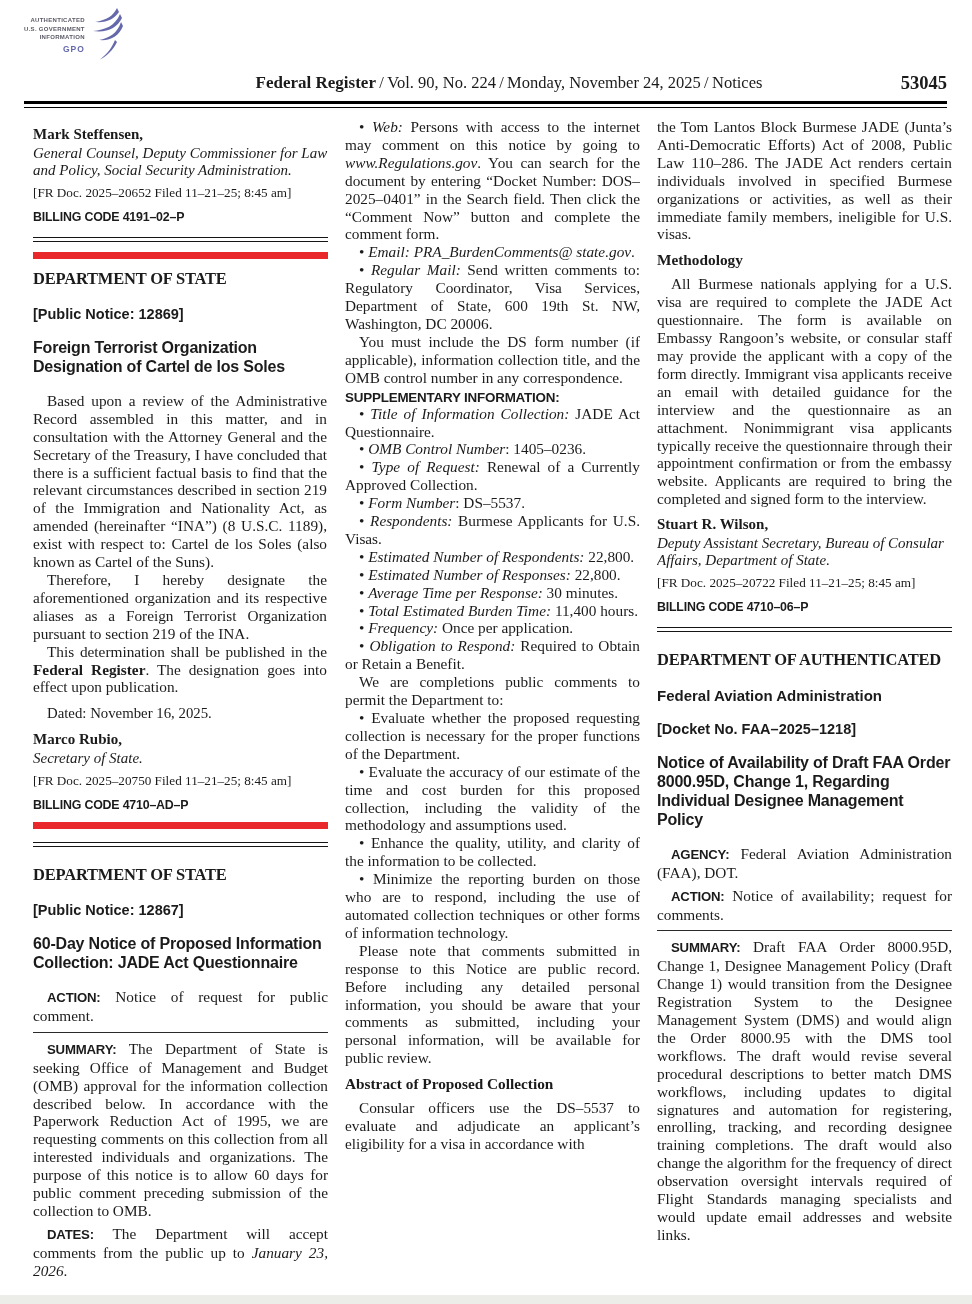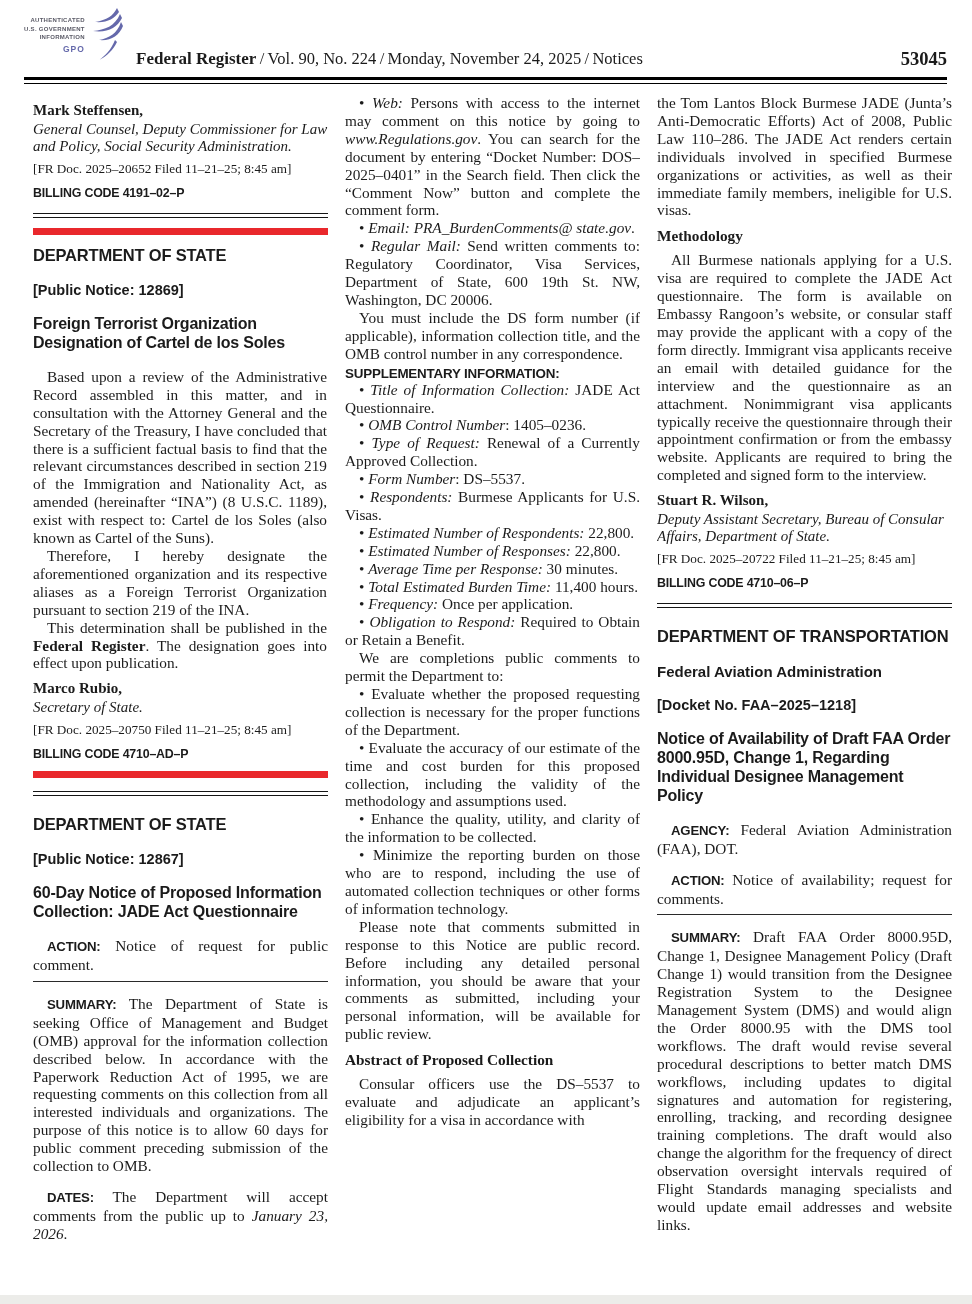--- a/index.html
+++ b/index.html
@@ -1,43 +1,43 @@
 <!DOCTYPE html>
 <html><head>
 <meta charset="utf-8">
 <style>
   * { margin:0; padding:0; box-sizing:border-box; }
   html,body { width:972px; height:1304px; background:#ffffff; overflow:hidden;
               font-family:"Liberation Serif","DejaVu Serif",serif; color:#1b1b1b; }
   
-  .header { position:relative; height:84px; }
+  .header { position:relative; height:108px; }
   .logo { position:absolute; left:24px; top:6px; display:flex; align-items:flex-start; }
   .logo-text { text-align:right; font-family:"Liberation Sans",sans-serif; font-weight:bold;
                font-size:6px; line-height:1.45; color:#5a5a66; letter-spacing:.3px; padding-top:10px;}
   .logo-gpo { color:#6569ab; font-size:8.5px; letter-spacing:1px; margin-top:1px; }
   .eagle { margin-left:2px; }
-  .header-title { position:absolute; left:136px; right:90px; bottom:15px; text-align:left;
+  .header-title { position:absolute; left:136px; right:90px; bottom:15px; text-align:center;
                   font-size:16.5px; white-space:nowrap; }
   .ht-bold { font-weight:bold; font-size:17px; }
   .page-num { position:absolute; right:25px; bottom:14px; font-weight:bold; font-size:18.5px; }
   .header-rule { position:absolute; left:24px; right:25px; bottom:0; height:7px;
                  border-top:3.5px solid #000; border-bottom:1.4px solid #000; }
   
   .content { display:flex; gap:17px; padding:10px 25px 0 33px; height:1206px; overflow:hidden; }
   .col { width:295px; flex:0 0 295px; overflow:hidden; }
   
   p.body { font-size:15.3px; line-height:17.9px; text-indent:14px; text-align:justify; }
   p.body.flush { text-indent:0; }
   .s-i { font-style:italic; } .s-b { font-weight:bold; }
   .tag { font-family:"Liberation Sans",sans-serif; font-weight:bold; font-size:13.2px;
          letter-spacing:-0.2px; }
-  p.tagged { margin-top:13px; }
+  p.tagged { margin-top:5px; }
   p.supp { font-family:"Liberation Sans",sans-serif; font-weight:bold; font-size:13.4px;
            margin-top:3px; letter-spacing:-0.2px; }
-  h2.dept { font-family:Liberation Sans, sans-serif; font-size:16.5px; line-height:1.15;
+  h2.dept { font-family:Liberation Serif, serif; font-size:16.5px; line-height:1.15;
             margin-top:19px; letter-spacing:-0.2px; }
   h3.agency { font-family:"Liberation Sans",sans-serif; font-size:15px; margin-top:17px; }
   p.notice { font-family:"Liberation Sans",sans-serif; font-weight:bold; font-size:14.5px;
              margin-top:17px; }
   h4.doc-title { font-family:"Liberation Sans",sans-serif; font-size:16px; line-height:1.18;
                  margin:17px 0 15px; letter-spacing:-0.2px; }
   h5.subhead { font-size:15.3px; margin:8px 0 6px; }
   p.sig { font-weight:bold; font-size:15px; margin-top:8px; }
   p.sig-title { font-style:italic; font-size:15px; line-height:1.14; margin-top:2px; }
   p.frdoc { font-size:13.2px; margin-top:6px; }
@@ -83,20 +83,21 @@
       <p class="frdoc">[FR Doc. 2025–20652 Filed 11–21–25; 8:45 am]</p>
       <p class="billing">BILLING CODE 4191–02–P</p>
       <div class="rule-double"></div>
       <div class="red-box">
         <h2 class="dept">DEPARTMENT OF STATE</h2>
         <p class="notice">[Public Notice: 12869]</p>
         <h4 class="doc-title">Foreign Terrorist Organization Designation of Cartel de los Soles</h4>
         <p class="body"><span>Based upon a review of the Administrative Record assembled in this matter, and in consultation with the Attorney General and the Secretary of the Treasury, I have concluded that there is a sufficient factual basis to find that the relevant circumstances described in section 219 of the Immigration and Nationality Act, as amended (hereinafter “INA”) (8 U.S.C. 1189), exist with respect to: Cartel de los Soles (also known as Cartel of the Suns).</span></p>
         <p class="body"><span>Therefore, I hereby designate the aforementioned organization and its respective aliases as a Foreign Terrorist Organization pursuant to section 219 of the INA.</span></p>
         <p class="body"><span>This determination shall be published in the </span><span class="s-b">Federal Register</span><span>. The designation goes into effect upon publication.</span></p>
+        <p class="body dated">Dated: November 16, 2025.</p>
         <p class="sig">Marco Rubio,</p>
         <p class="sig-title">Secretary of State.</p>
         <p class="frdoc">[FR Doc. 2025–20750 Filed 11–21–25; 8:45 am]</p>
         <p class="billing">BILLING CODE 4710–AD–P</p>
       </div>
       <div class="rule-double"></div>
       <h2 class="dept">DEPARTMENT OF STATE</h2>
       <p class="notice">[Public Notice: 12867]</p>
       <h4 class="doc-title">60-Day Notice of Proposed Information Collection: JADE Act Questionnaire</h4>
       <p class="body tagged"><span class="tag">ACTION:</span><span> Notice of request for public comment.</span></p>
@@ -132,21 +133,21 @@
     </div>
   <div class="col">
       <p class="body flush"><span>the Tom Lantos Block Burmese JADE (Junta’s Anti-Democratic Efforts) Act of 2008, Public Law 110–286. The JADE Act renders certain individuals involved in specified Burmese organizations or activities, as well as their immediate family members, ineligible for U.S. visas.</span></p>
       <h5 class="subhead">Methodology</h5>
       <p class="body"><span>All Burmese nationals applying for a U.S. visa are required to complete the JADE Act questionnaire. The form is available on Embassy Rangoon’s website, or consular staff may provide the applicant with a copy of the form directly. Immigrant visa applicants receive an email with detailed guidance for the interview and the questionnaire as an attachment. Nonimmigrant visa applicants typically receive the questionnaire through their appointment confirmation or from the embassy website. Applicants are required to bring the completed and signed form to the interview.</span></p>
       <p class="sig">Stuart R. Wilson,</p>
       <p class="sig-title">Deputy Assistant Secretary, Bureau of Consular Affairs, Department of State.</p>
       <p class="frdoc">[FR Doc. 2025–20722 Filed 11–21–25; 8:45 am]</p>
       <p class="billing">BILLING CODE 4710–06–P</p>
       <div class="rule-double"></div>
-      <h2 class="dept">DEPARTMENT OF TRANSPORTATION</h2>
+      <h2 class="dept">DEPARTMENT OF AUTHENTICATED</h2>
       <h3 class="agency">Federal Aviation Administration</h3>
       <p class="notice">[Docket No. FAA–2025–1218]</p>
       <h4 class="doc-title">Notice of Availability of Draft FAA Order 8000.95D, Change 1, Regarding Individual Designee Management Policy</h4>
       <p class="body tagged"><span class="tag">AGENCY:</span><span> Federal Aviation Administration (FAA), DOT.</span></p>
       <p class="body tagged"><span class="tag">ACTION:</span><span> Notice of availability; request for comments.</span></p>
       <div class="rule-thin"></div>
       <p class="body tagged"><span class="tag">SUMMARY:</span><span> Draft FAA Order 8000.95D, Change 1, Designee Management Policy (Draft Change 1) would transition from the Designee Registration System to the Designee Management System (DMS) and would align the Order 8000.95 with the DMS tool workflows. The draft would revise several procedural descriptions to better match DMS workflows, including updates to digital signatures and automation for registering, enrolling, tracking, and recording designee training completions. The draft would also change the algorithm for the frequency of direct observation oversight intervals required of Flight Standards managing specialists and would update email addresses and website links.</span></p>
     </div>
 </div>
 

